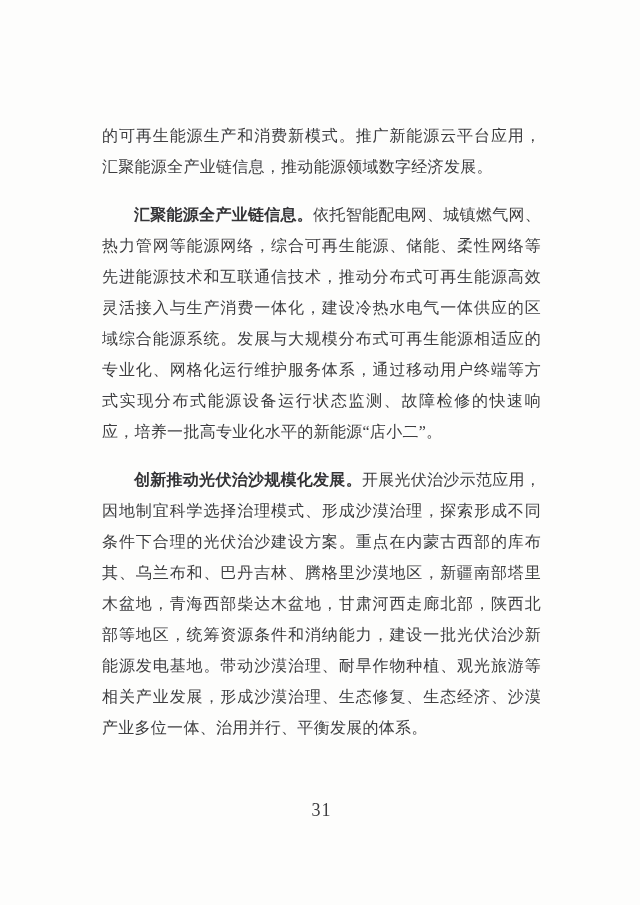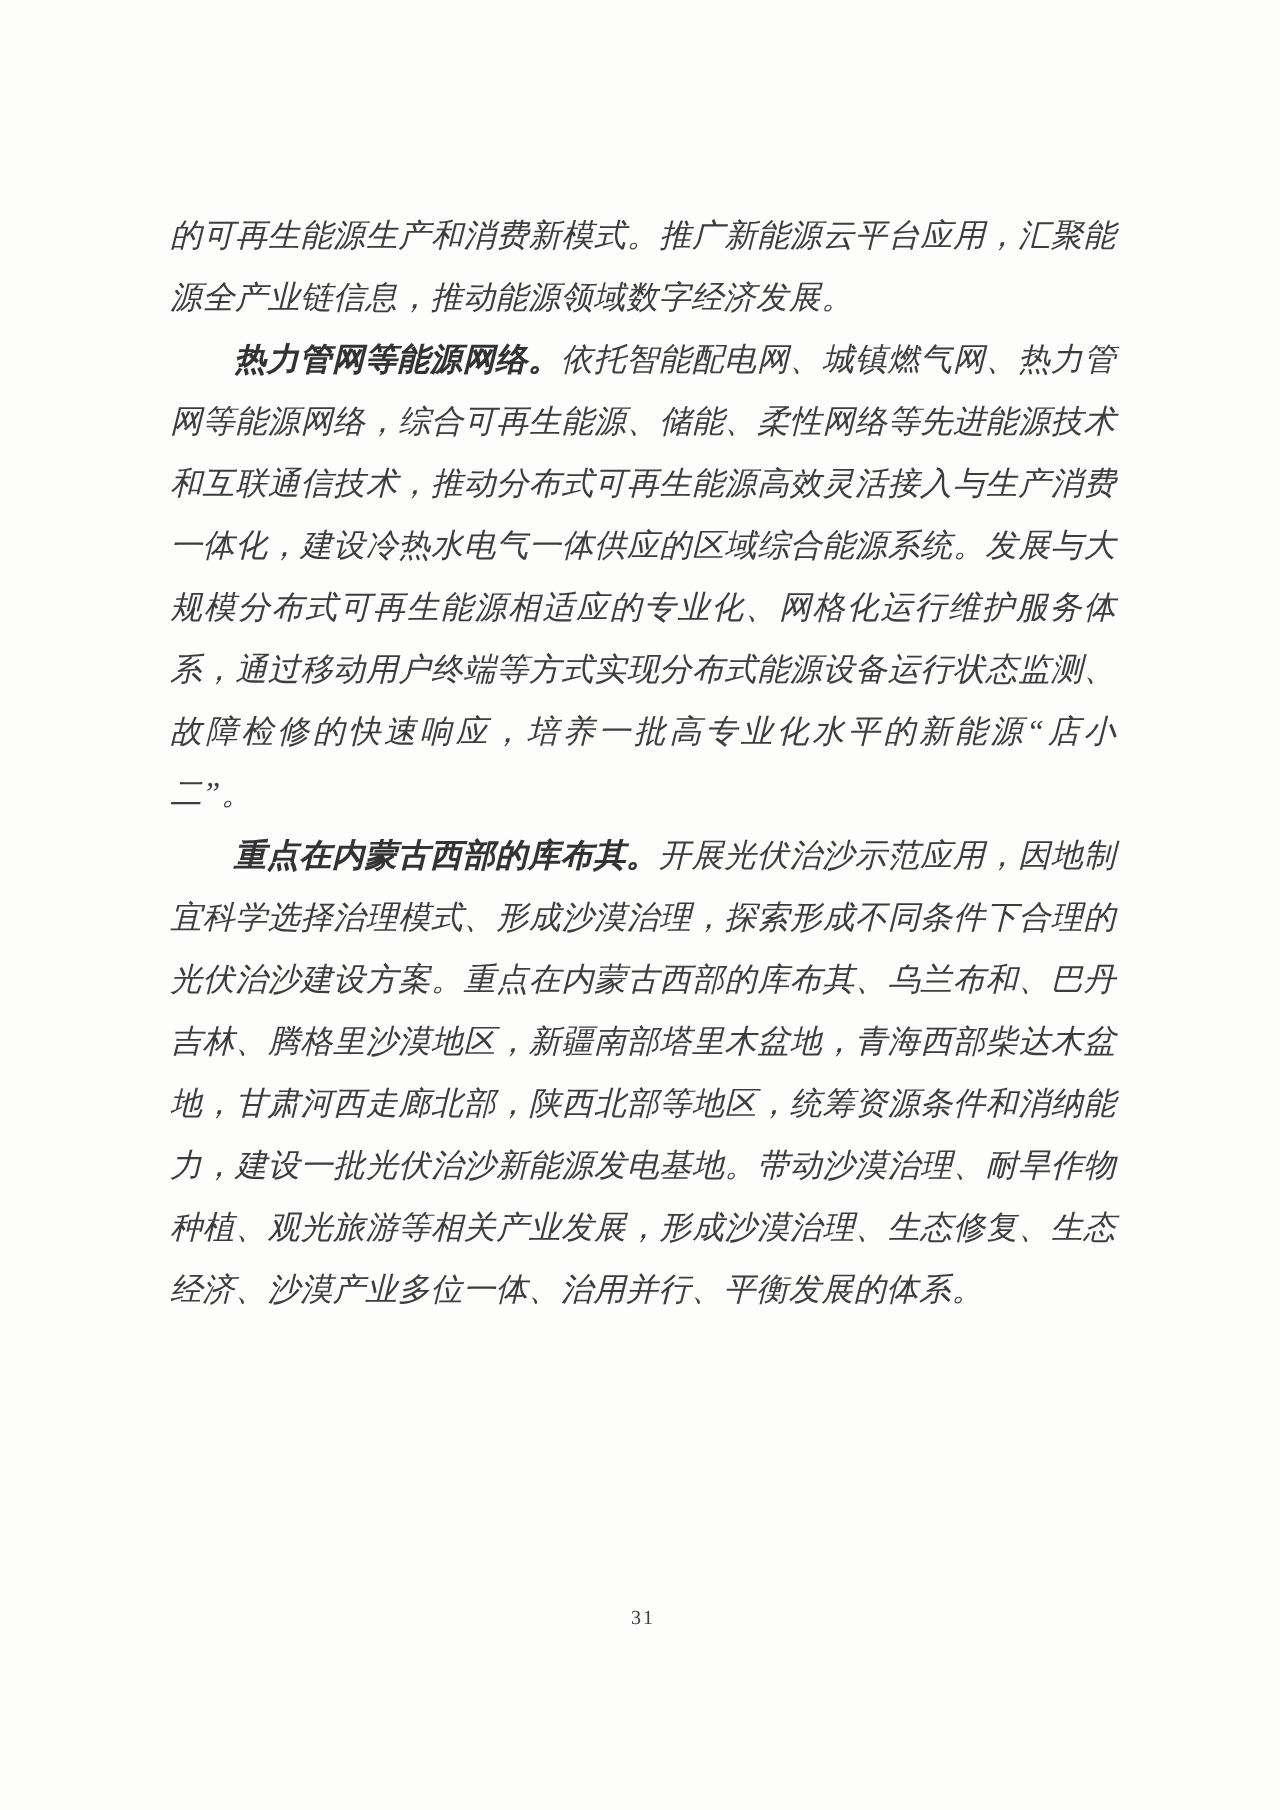--- a/index.html
+++ b/index.html
@@ -26,54 +26,53 @@
     top: 103px;
     width: 473px;
     color: #3d3d3f;
     font-size: 16px;
     line-height: 31px;
     letter-spacing: 0.28px;
     text-align: justify;
     text-justify: inter-character;
   }
   .text-block p {
-    margin: 0;
+    margin: 17px;
     padding: 0;
-    font-style: italic;
   }
   .text-block p.indent {
     text-indent: 2em;
   }
   .lead {
     font-weight: bold;
     color: #333336;
   }
   .page-number {
     position: absolute;
     left: 85px;
     top: 798px;
     width: 473px;
     text-align: center;
-    font-size: 10px;
+    font-size: 18px;
     line-height: 24px;
     color: #3d3d3f;
     letter-spacing: 1px;
   }
 </style>
 </head>
 <body>
 
 <div class="page">
 
   <div class="text-block">
 
     <p><span class="body-text">的可再生能源生产和消费新模式。推广新能源云平台应用，汇聚能源全产业链信息，推动能源领域数字经济发展。</span></p>
 
-    <p class="indent"><span class="lead">热力管网等能源网络。</span><span class="body-text">依托智能配电网、城镇燃气网、热力管网等能源网络，综合可再生能源、储能、柔性网络等先进能源技术和互联通信技术，推动分布式可再生能源高效灵活接入与生产消费一体化，建设冷热水电气一体供应的区域综合能源系统。发展与大规模分布式可再生能源相适应的专业化、网格化运行维护服务体系，通过移动用户终端等方式实现分布式能源设备运行状态监测、故障检修的快速响应，培养一批高专业化水平的新能源“店小二”。</span></p>
+    <p class="indent"><span class="lead">汇聚能源全产业链信息。</span><span class="body-text">依托智能配电网、城镇燃气网、热力管网等能源网络，综合可再生能源、储能、柔性网络等先进能源技术和互联通信技术，推动分布式可再生能源高效灵活接入与生产消费一体化，建设冷热水电气一体供应的区域综合能源系统。发展与大规模分布式可再生能源相适应的专业化、网格化运行维护服务体系，通过移动用户终端等方式实现分布式能源设备运行状态监测、故障检修的快速响应，培养一批高专业化水平的新能源“店小二”。</span></p>
 
 
-    <p class="indent"><span class="lead">重点在内蒙古西部的库布其。</span><span class="body-text">开展光伏治沙示范应用，因地制宜科学选择治理模式、形成沙漠治理，探索形成不同条件下合理的光伏治沙建设方案。重点在内蒙古西部的库布其、乌兰布和、巴丹吉林、腾格里沙漠地区，新疆南部塔里木盆地，青海西部柴达木盆地，甘肃河西走廊北部，陕西北部等地区，统筹资源条件和消纳能力，建设一批光伏治沙新能源发电基地。带动沙漠治理、耐旱作物种植、观光旅游等相关产业发展，形成沙漠治理、生态修复、生态经济、沙漠产业多位一体、治用并行、平衡发展的体系。</span></p>
+    <p class="indent"><span class="lead">创新推动光伏治沙规模化发展。</span><span class="body-text">开展光伏治沙示范应用，因地制宜科学选择治理模式、形成沙漠治理，探索形成不同条件下合理的光伏治沙建设方案。重点在内蒙古西部的库布其、乌兰布和、巴丹吉林、腾格里沙漠地区，新疆南部塔里木盆地，青海西部柴达木盆地，甘肃河西走廊北部，陕西北部等地区，统筹资源条件和消纳能力，建设一批光伏治沙新能源发电基地。带动沙漠治理、耐旱作物种植、观光旅游等相关产业发展，形成沙漠治理、生态修复、生态经济、沙漠产业多位一体、治用并行、平衡发展的体系。</span></p>
 
   </div>
 
   <div class="page-number">31</div>
 
 </div>
 
 </body></html>

